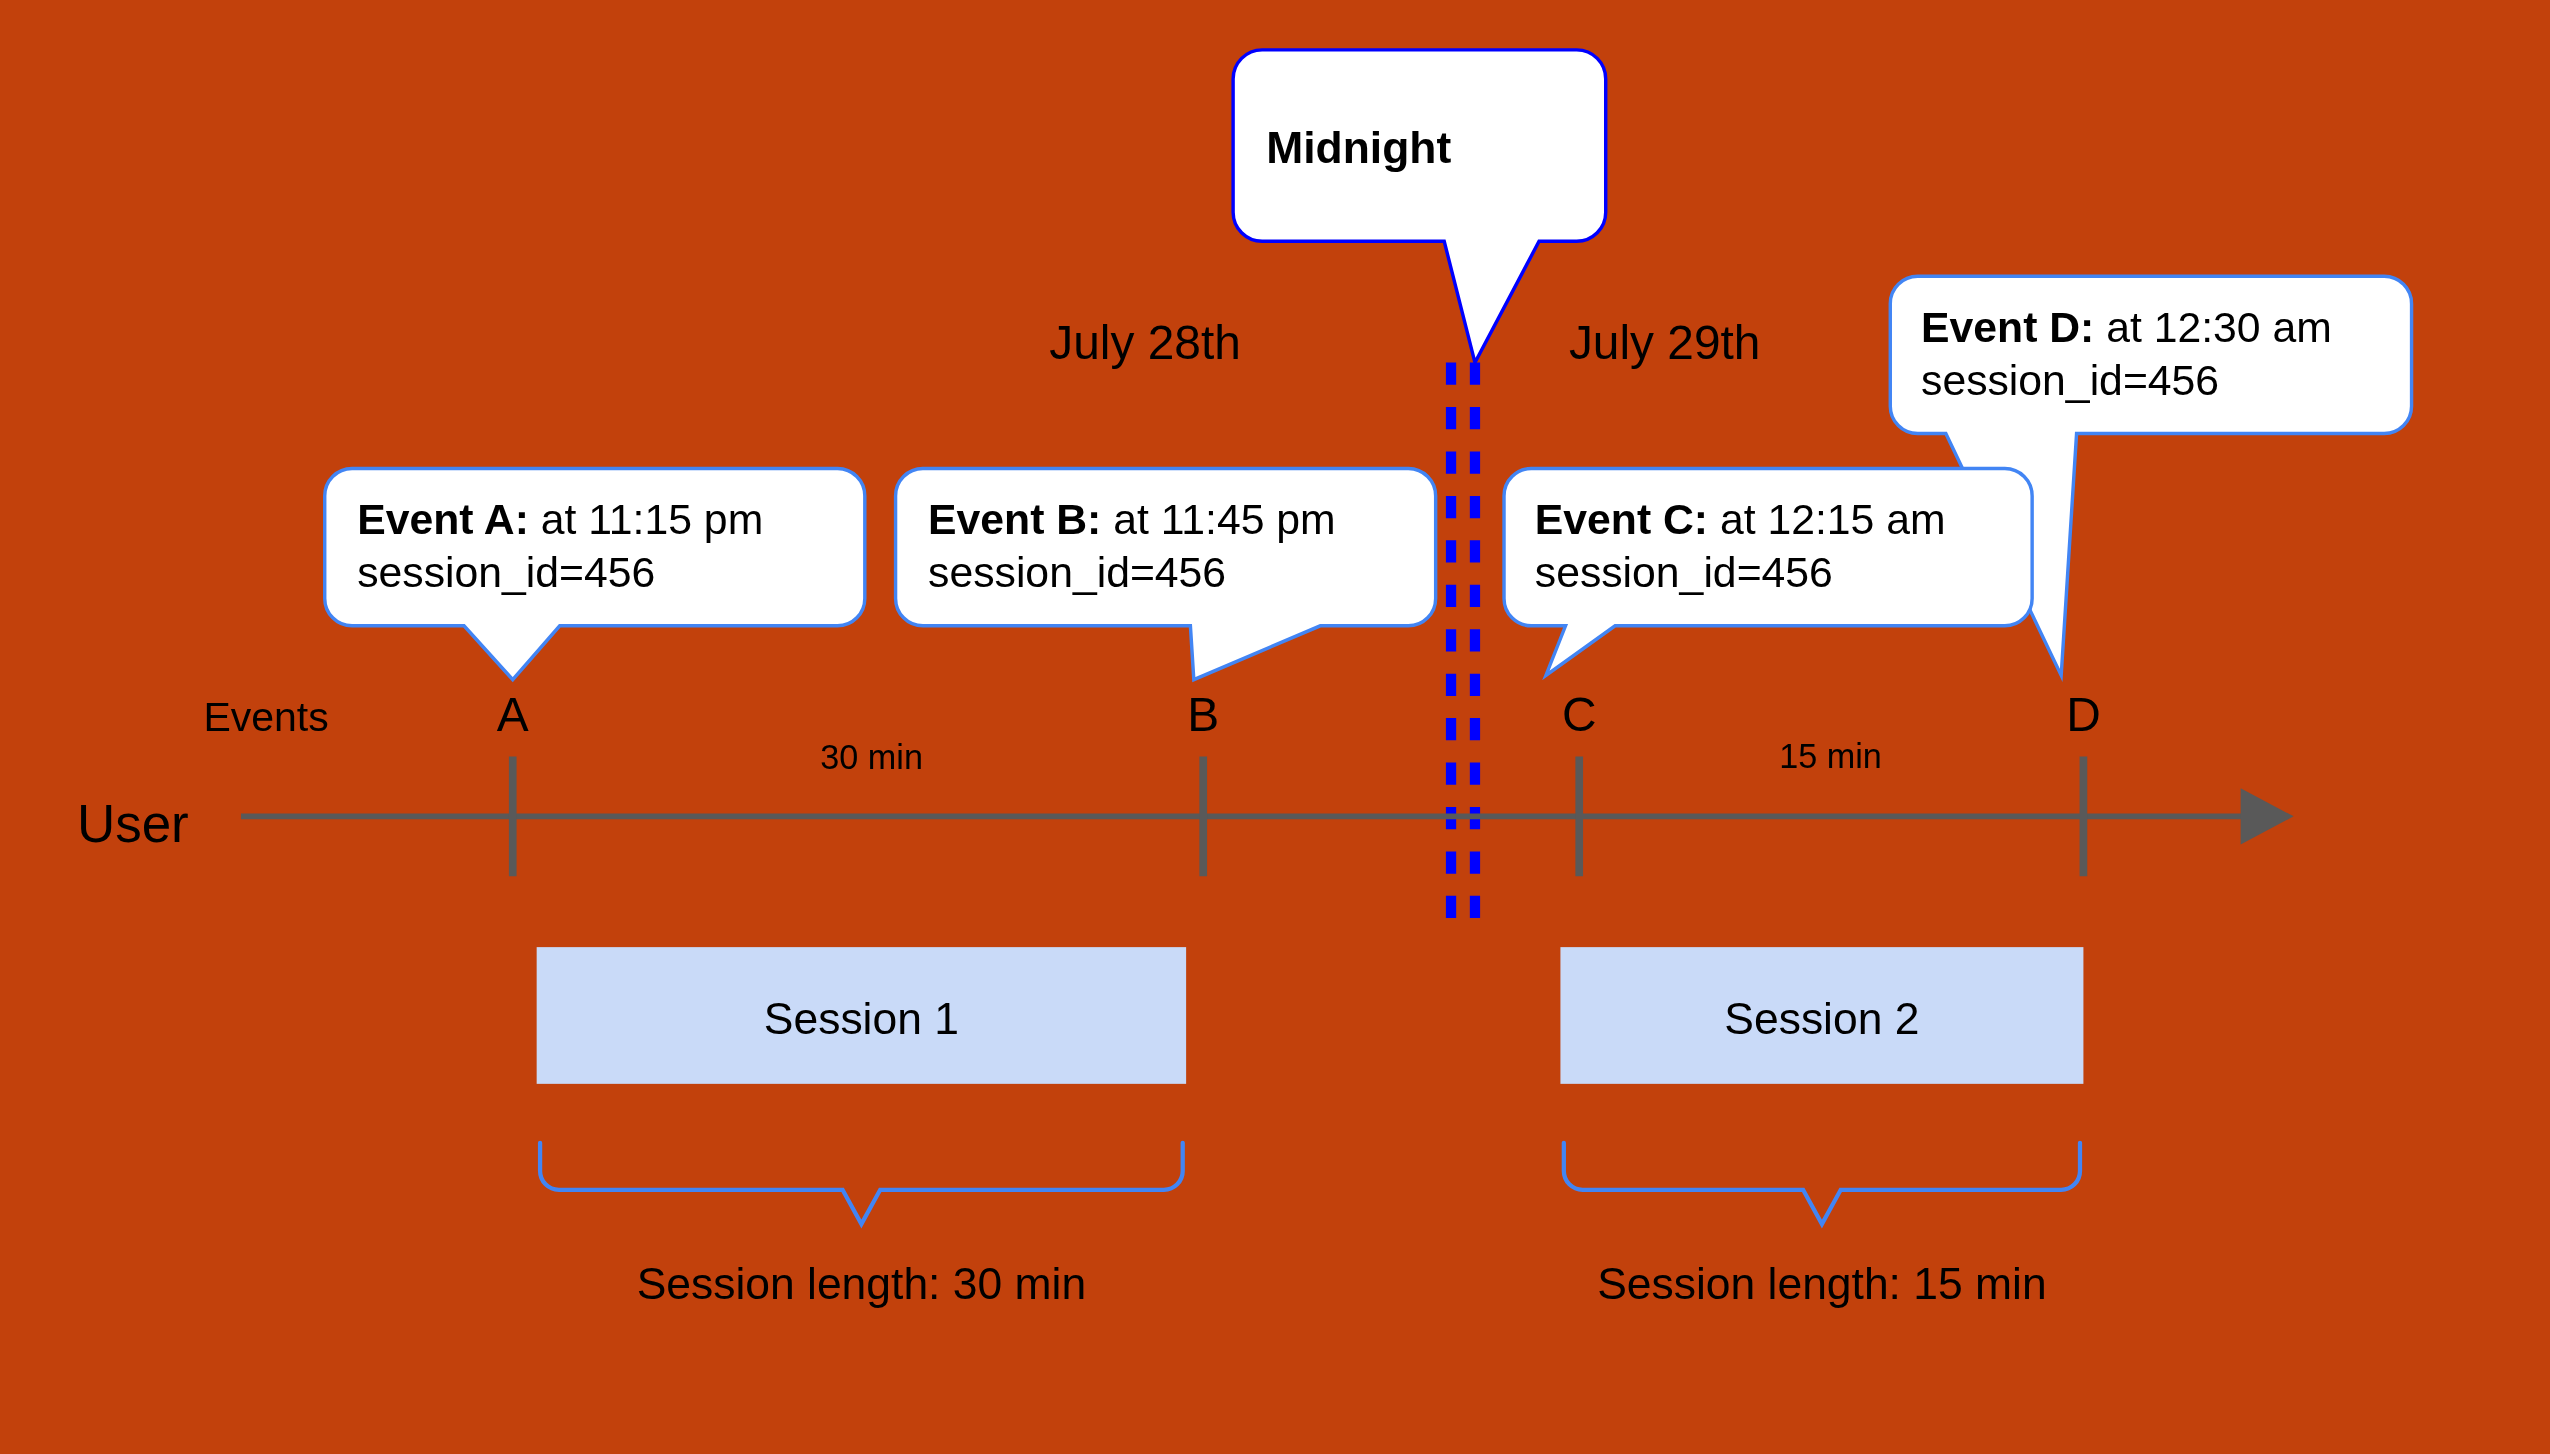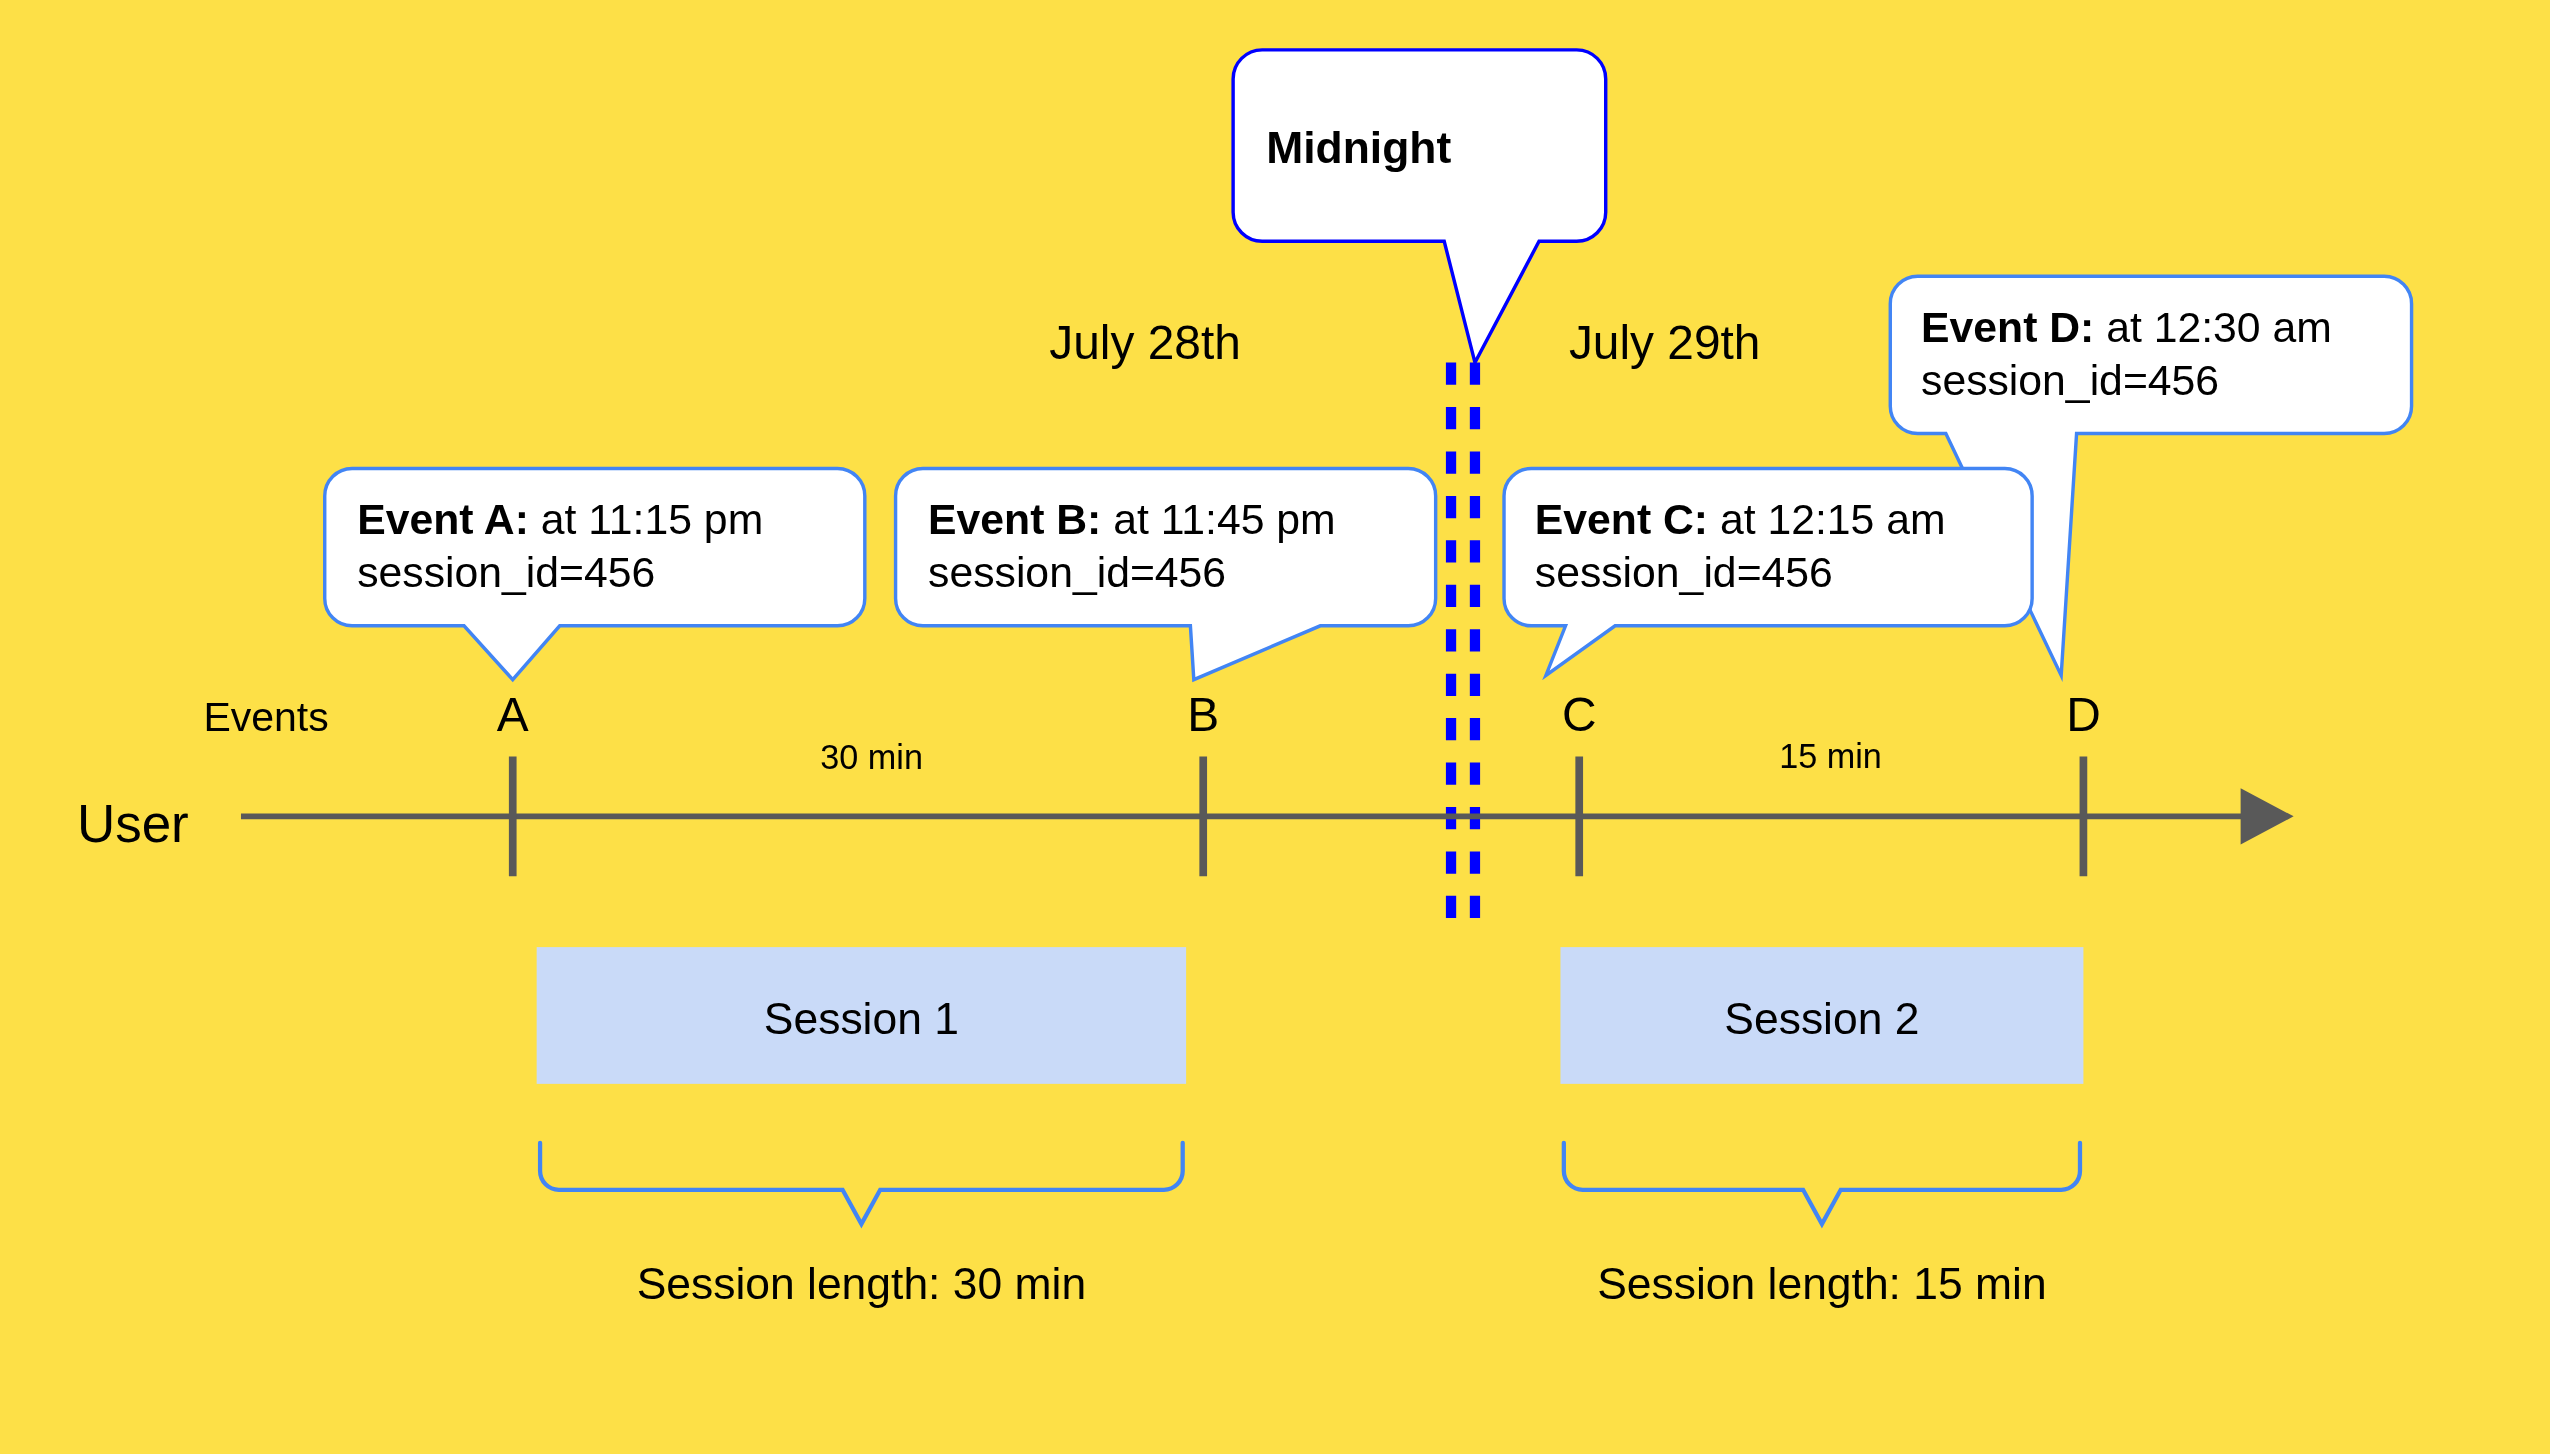--- a/index.html
+++ b/index.html
@@ -4,21 +4,21 @@
 <style>
   html, body {
     margin: 0;
     padding: 0;
     background: #ffffff;
   }
   #stage {
     position: relative;
     width: 2550px;
     height: 1455px;
-    background: #fde047;
+    background: #c2410c;
     font-family: "Liberation Sans", sans-serif;
     overflow: hidden;
   }
   svg.layer {
     position: absolute;
     left: 0;
     top: 0;
     width: 2550px;
     height: 1455px;
   }

